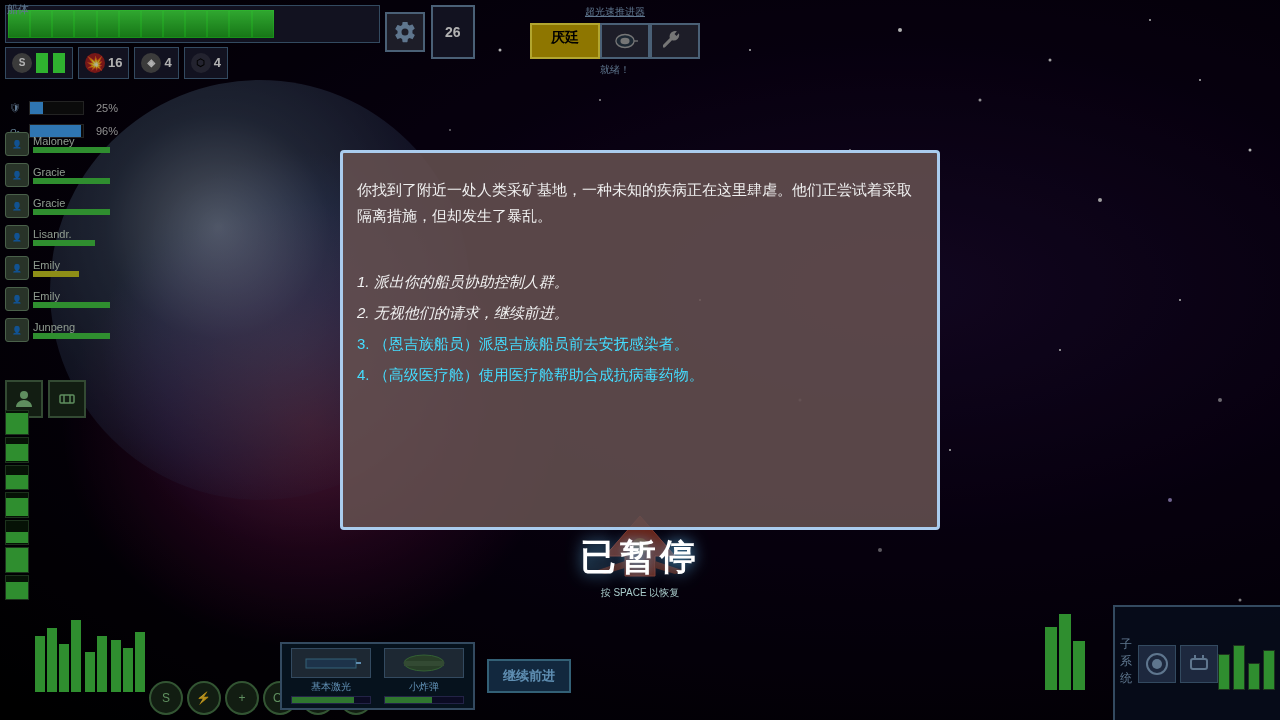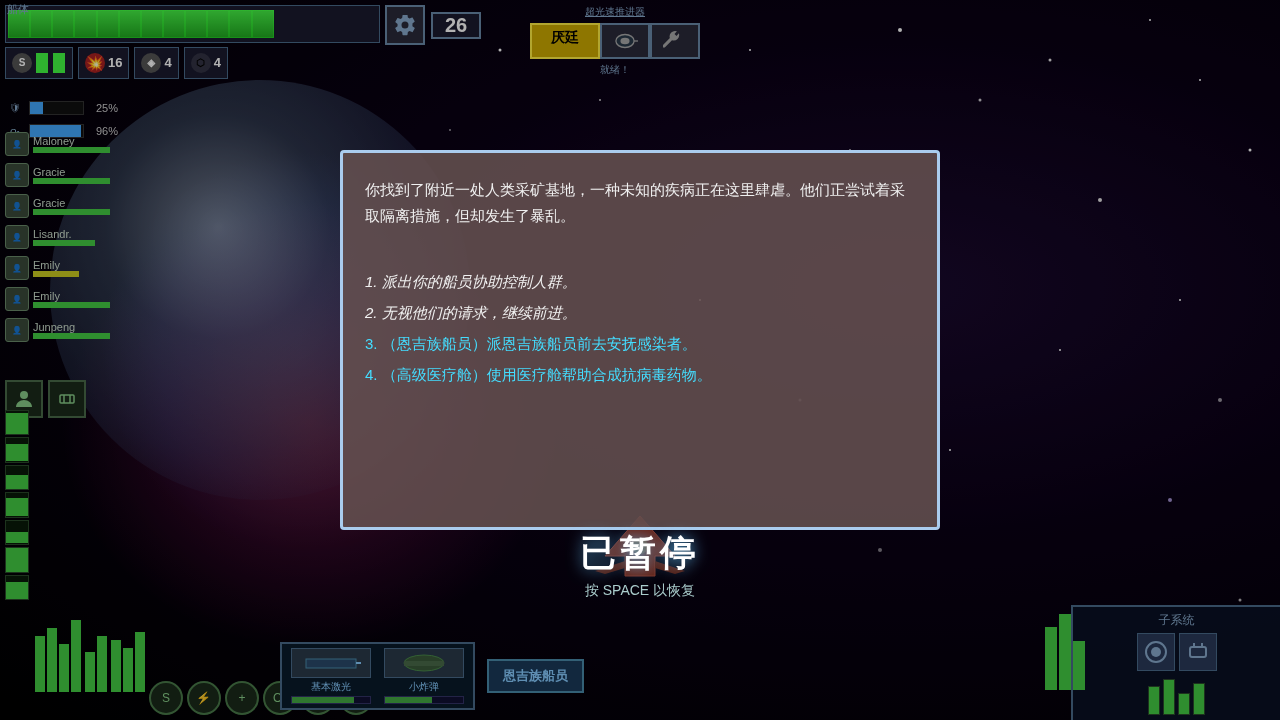--- a/index.html
+++ b/index.html
@@ -153,23 +153,23 @@
       align-items: center;
       justify-content: center;
       cursor: pointer;
     }
 
     .fuel-display {
       background: #1a1a2e;
       border: 2px solid #6a8aaa;
       padding: 4px 12px;
       color: #ffffff;
-      font-size: 20px;
+      font-size: 14px;
       font-weight: bold;
-      height: 27px;
+      height: 54px;
       display: flex;
       align-items: center;
     }
 
     
     .super-laser-hud {
       position: absolute;
       top: 5px;
       left: 530px;
       z-index: 10;
@@ -370,27 +370,27 @@
       padding: 6px 14px;
       cursor: pointer;
       margin-left: 8px;
       align-self: center;
     }
 
     .subsystem-panel {
       position: absolute;
       bottom: 0;
       right: 0;
-      width: 209px;
+      width: 167px;
       height: 115px;
       background: rgba(10,20,40,0.85);
       border-top: 2px solid #4a6a8a;
       border-left: 2px solid #4a6a8a;
       display: flex;
-      flex-direction: column;
+      flex-direction: row;
       align-items: center;
       justify-content: center;
       padding: 5px;
     }
 
     .subsystem-label {
       color: #88aacc;
       font-size: 12px;
       margin-bottom: 4px;
     }
@@ -456,21 +456,21 @@
       align-items: center;
       justify-content: center;
     }
 
     .modal-dialog {
       width: 600px;
       min-height: 380px;
       background: rgba(100,80,80,0.88);
       border: 3px solid #aaccee;
       border-radius: 4px;
-      padding: 24px 22px;
+      padding: 24px 14px;
       position: relative;
       margin-top: -40px;
     }
 
     .modal-text {
       color: #f0f0f0;
       font-size: 15px;
       line-height: 1.7;
       margin-bottom: 20px;
     }
@@ -505,21 +505,21 @@
     .pause-text {
       color: #ffffff;
       font-size: 36px;
       font-weight: bold;
       letter-spacing: 4px;
       text-shadow: 0 0 15px rgba(100,200,255,0.8);
     }
 
     .pause-subtext {
       color: #aacccc;
-      font-size: 14px;
+      font-size: 10px;
       margin-top: 4px;
     }
 
     
     .ship-graphic {
       position: absolute;
       bottom: 130px;
       left: 50%;
       transform: translateX(-50%);
       z-index: 8;
@@ -812,21 +812,21 @@
             <rect x="10" y="10" width="40" height="5" fill="#4a6a4a"></rect>
           </svg>
         </div>
         <div class="weapon-name">小炸弹</div>
         <div style="height:8px;width:80px;background:#113;border:1px solid #336;">
           <div style="height:100%;width:60%;background:#44aa44;"></div>
         </div>
       </div>
 
     </div>
-    <div class="auto-fire-btn">恩吉族船员</div>
+    <div class="auto-fire-btn">继续前进</div>
   </div>
 </div>
 
 <div class="subsystem-panel">
   <div class="subsystem-label">子系统</div>
   <div class="subsystem-icons">
     <div class="subsys-icon">
       <svg width="26" height="26" viewBox="0 0 26 26" fill="#88aacc">
         <circle cx="13" cy="13" r="10" stroke="#88aacc" stroke-width="2" fill="none"></circle>
         <circle cx="13" cy="13" r="5" fill="#88aacc"></circle>

